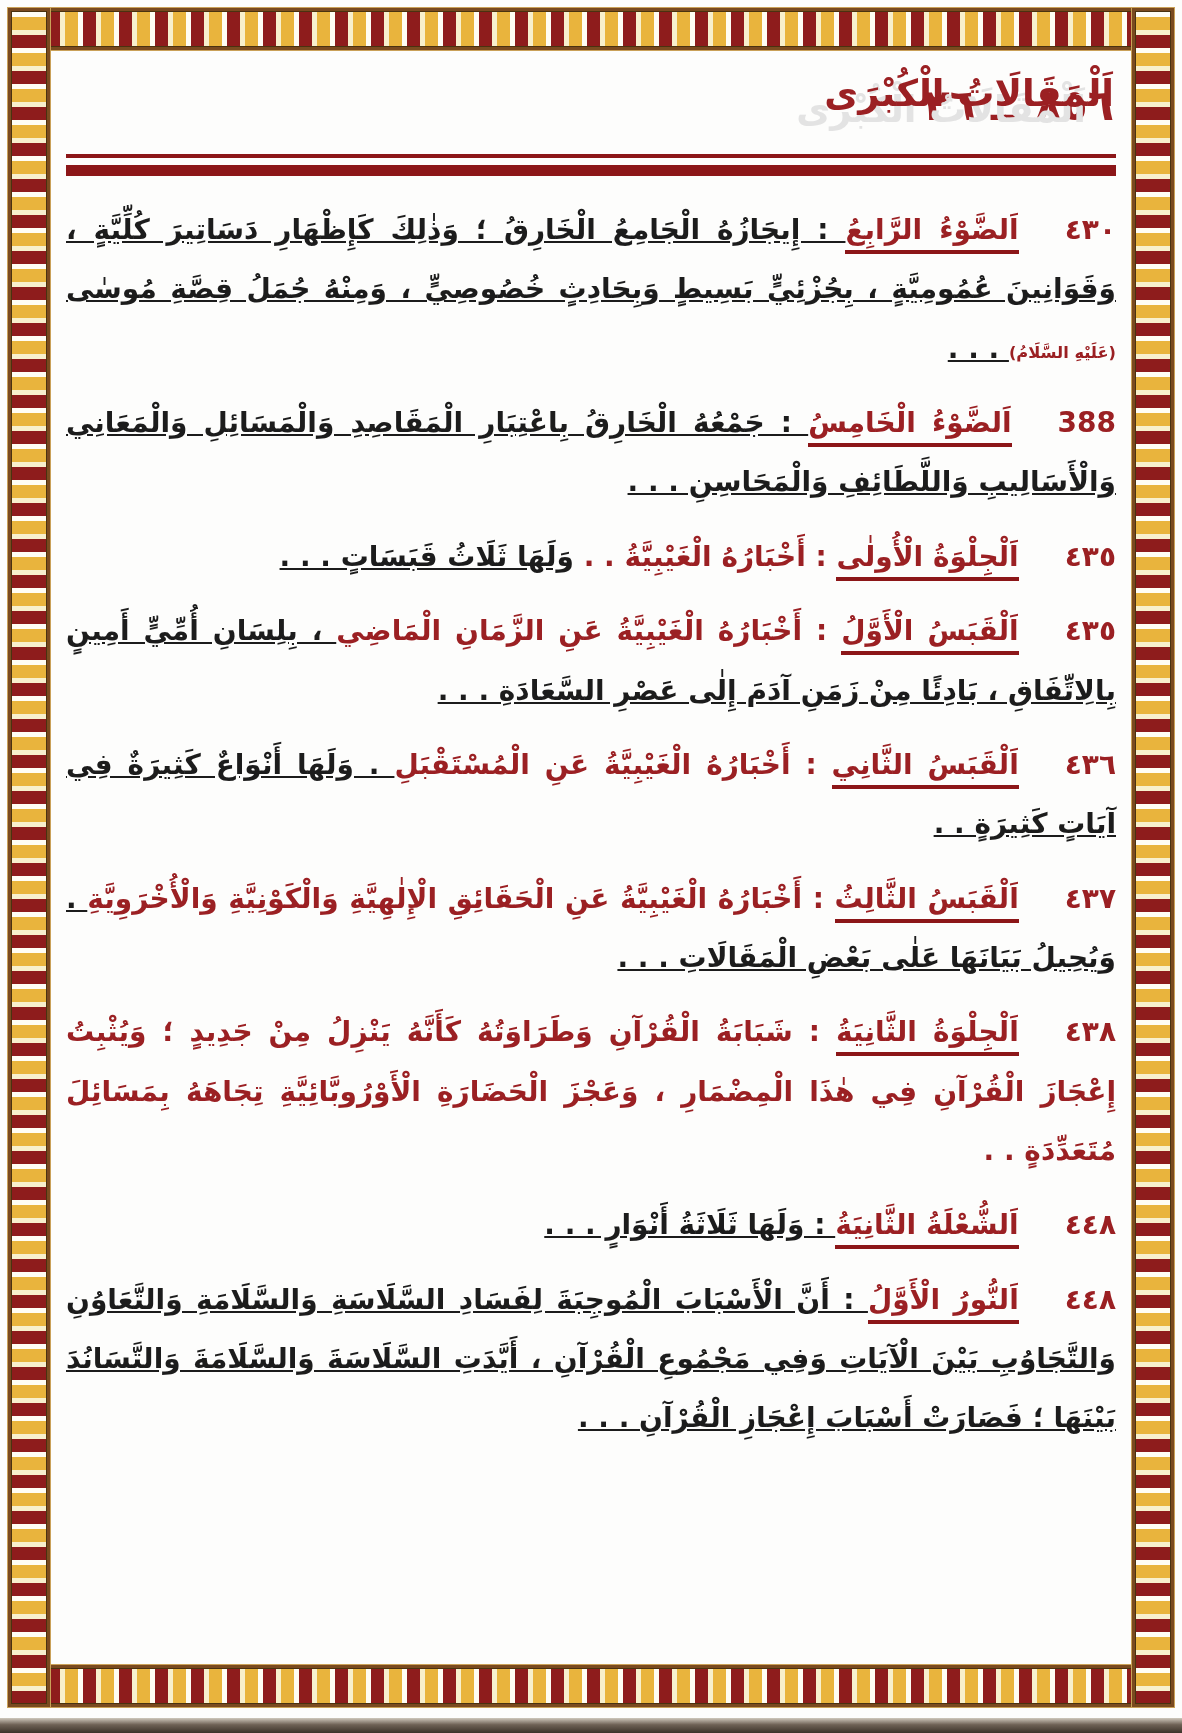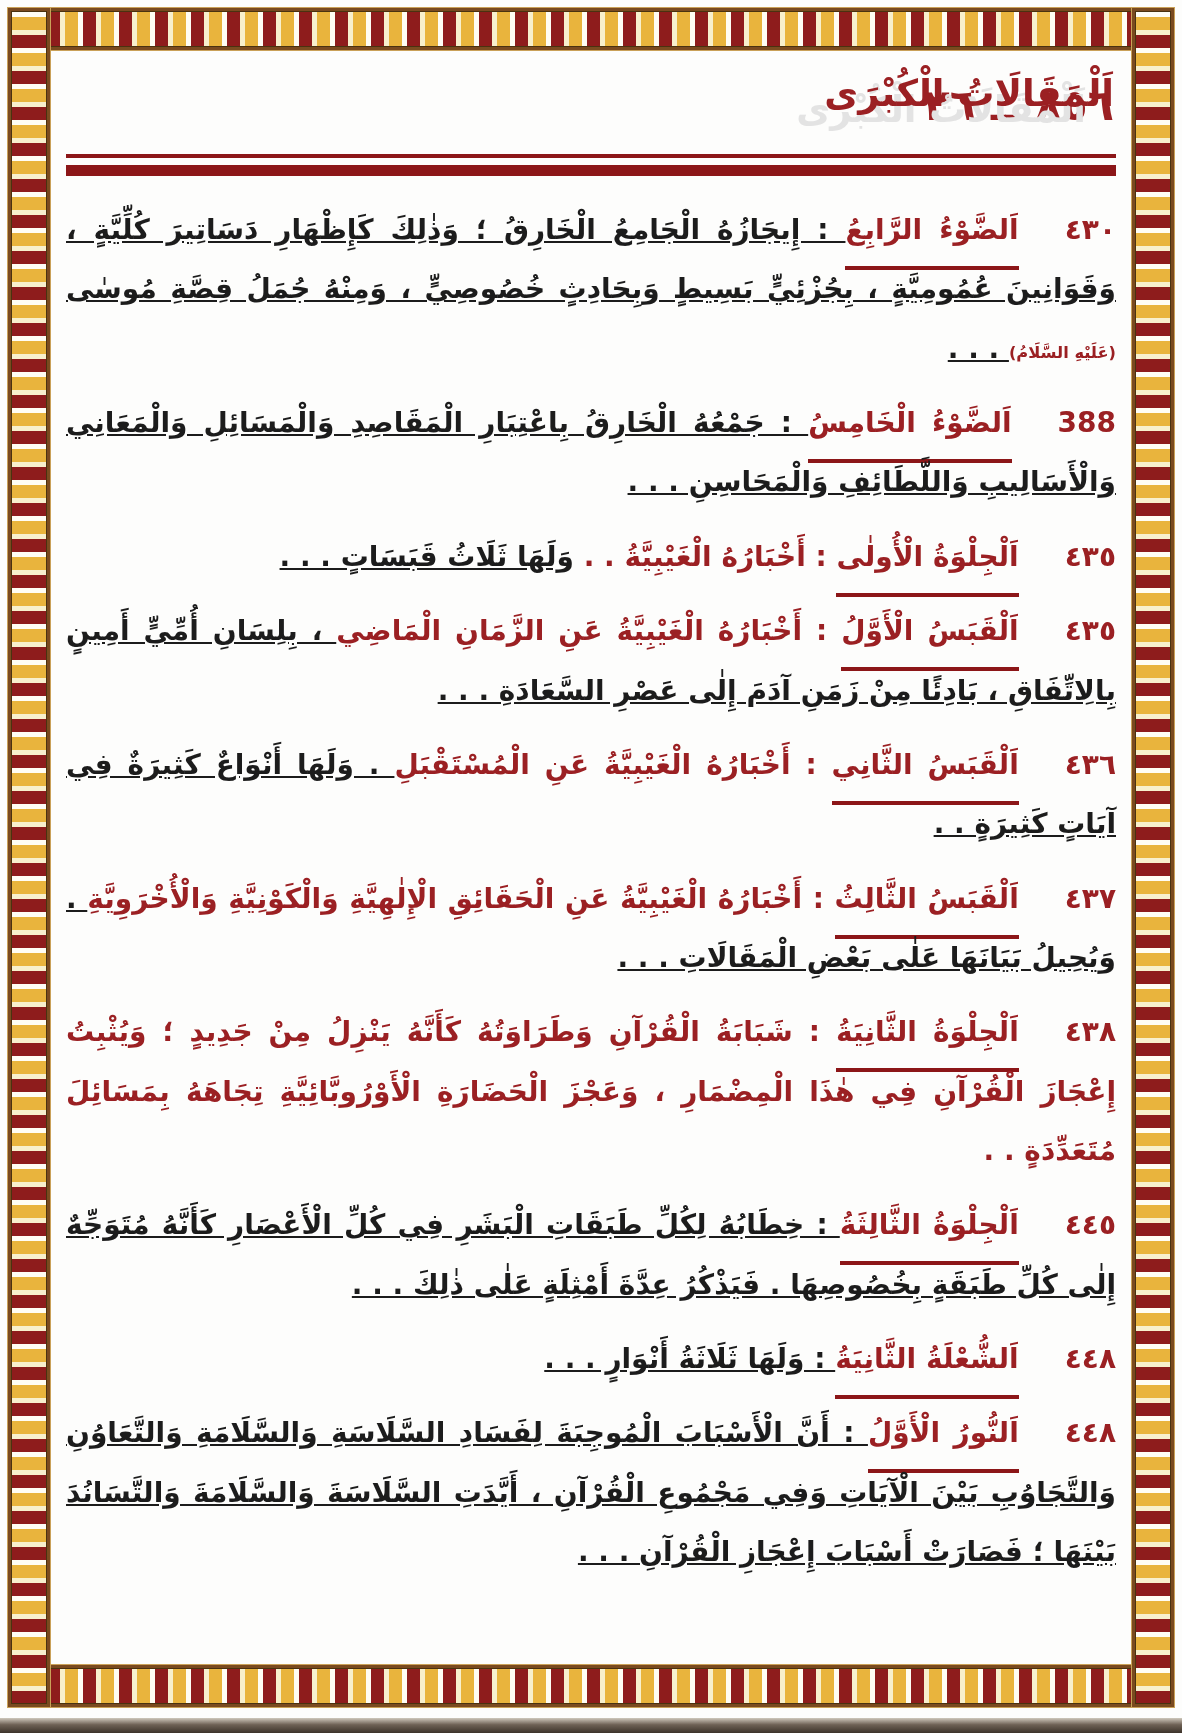--- a/index.html
+++ b/index.html
@@ -68,21 +68,21 @@
   .entries { font-size:28px; font-weight:bold; }
   .entry { line-height:2.12; margin-bottom:15px; }
   .num {
     color:var(--accent-red,#9b2023);
     margin-left:46px;
     white-space:nowrap;
   }
   .heading {
     color:var(--accent-red,#9b2023);
     border-bottom:4px solid var(--rule-red,#8c1618);
-    padding-bottom:20px;
+    padding-bottom:4px;
   }
   .run.black { color:var(--text-black,#1c1c1c);text-decoration:underline; }
   .run.red   { color:var(--accent-red,#9b2023); }
   .run.salam { color:var(--accent-red,#9b2023); font-size:0.58em; }
 </style>
 </head>
 <body>
 
 <div class="page">
 
@@ -105,20 +105,19 @@
     </div>
 
     <div class="entries">
         <div class="entry"><span class="num">٤٣٠</span><span class="heading">اَلضَّوْءُ الرَّابِعُ</span><span class="run black"> : إِيجَازُهُ الْجَامِعُ الْخَارِقُ ؛ وَذٰلِكَ كَإِظْهَارِ دَسَاتِيرَ كُلِّيَّةٍ ، وَقَوَانِينَ عُمُومِيَّةٍ ، بِجُزْئِيٍّ بَسِيطٍ وَبِحَادِثٍ خُصُوصِيٍّ ، وَمِنْهُ جُمَلُ قِصَّةِ مُوسٰى </span><span class="run salam">(عَلَيْهِ السَّلَامُ)</span><span class="run black"> . . .</span></div>
         <div class="entry"><span class="num">388</span><span class="heading">اَلضَّوْءُ الْخَامِسُ</span><span class="run black"> : جَمْعُهُ الْخَارِقُ بِاعْتِبَارِ الْمَقَاصِدِ وَالْمَسَائِلِ وَالْمَعَانِي وَالْأَسَالِيبِ وَاللَّطَائِفِ وَالْمَحَاسِنِ . . .</span></div>
         <div class="entry"><span class="num">٤٣٥</span><span class="heading">اَلْجِلْوَةُ الْأُولٰى</span><span class="run red"> : أَخْبَارُهُ الْغَيْبِيَّةُ . . </span><span class="run black">وَلَهَا ثَلَاثُ قَبَسَاتٍ . . .</span></div>
         <div class="entry"><span class="num">٤٣٥</span><span class="heading">اَلْقَبَسُ الْأَوَّلُ</span><span class="run red"> : أَخْبَارُهُ الْغَيْبِيَّةُ عَنِ الزَّمَانِ الْمَاضِي</span><span class="run black"> ، بِلِسَانِ أُمِّيٍّ أَمِينٍ بِالِاتِّفَاقِ ، بَادِئًا مِنْ زَمَنِ آدَمَ إِلٰى عَصْرِ السَّعَادَةِ . . .</span></div>
         <div class="entry"><span class="num">٤٣٦</span><span class="heading">اَلْقَبَسُ الثَّانِي</span><span class="run red"> : أَخْبَارُهُ الْغَيْبِيَّةُ عَنِ الْمُسْتَقْبَلِ</span><span class="run black"> . وَلَهَا أَنْوَاعٌ كَثِيرَةٌ فِي آيَاتٍ كَثِيرَةٍ . .</span></div>
         <div class="entry"><span class="num">٤٣٧</span><span class="heading">اَلْقَبَسُ الثَّالِثُ</span><span class="run red"> : أَخْبَارُهُ الْغَيْبِيَّةُ عَنِ الْحَقَائِقِ الْإِلٰهِيَّةِ وَالْكَوْنِيَّةِ وَالْأُخْرَوِيَّةِ</span><span class="run black"> . وَيُحِيلُ بَيَانَهَا عَلٰى بَعْضِ الْمَقَالَاتِ . . .</span></div>
         <div class="entry"><span class="num">٤٣٨</span><span class="heading">اَلْجِلْوَةُ الثَّانِيَةُ</span><span class="run red"> : شَبَابَةُ الْقُرْآنِ وَطَرَاوَتُهُ كَأَنَّهُ يَنْزِلُ مِنْ جَدِيدٍ ؛ وَيُثْبِتُ إِعْجَازَ الْقُرْآنِ فِي هٰذَا الْمِضْمَارِ ، وَعَجْزَ الْحَضَارَةِ الْأَوْرُوبَّائِيَّةِ تِجَاهَهُ بِمَسَائِلَ مُتَعَدِّدَةٍ . .</span></div>
-        <div class="entry"><span class="num">٤٤٥</span><span class="heading">اَلْجِلْوَةُ الثَّالِثَةُ</span><span class="run black"> : خِطَابُهُ لِكُلِّ طَبَقَاتِ الْبَشَرِ فِي كُلِّ الْأَعْصَارِ كَأَنَّهُ مُتَوَجِّهٌ إِلٰى كُلِّ طَبَقَةٍ بِخُصُوصِهَا . فَيَذْكُرُ عِدَّةَ أَمْثِلَةٍ عَلٰى ذٰلِكَ . . .</span></div>
         <div class="entry"><span class="num">٤٤٨</span><span class="heading">اَلشُّعْلَةُ الثَّانِيَةُ</span><span class="run black"> : وَلَهَا ثَلَاثَةُ أَنْوَارٍ . . .</span></div>
         <div class="entry"><span class="num">٤٤٨</span><span class="heading">اَلنُّورُ الْأَوَّلُ</span><span class="run black"> : أَنَّ الْأَسْبَابَ الْمُوجِبَةَ لِفَسَادِ السَّلَاسَةِ وَالسَّلَامَةِ وَالتَّعَاوُنِ وَالتَّجَاوُبِ بَيْنَ الْآيَاتِ وَفِي مَجْمُوعِ الْقُرْآنِ ، أَيَّدَتِ السَّلَاسَةَ وَالسَّلَامَةَ وَالتَّسَانُدَ بَيْنَهَا ؛ فَصَارَتْ أَسْبَابَ إِعْجَازِ الْقُرْآنِ . . .</span></div>
         <div class="entry"></div>
       </div>
 
   </div>
 </div>
 
 </body></html>

